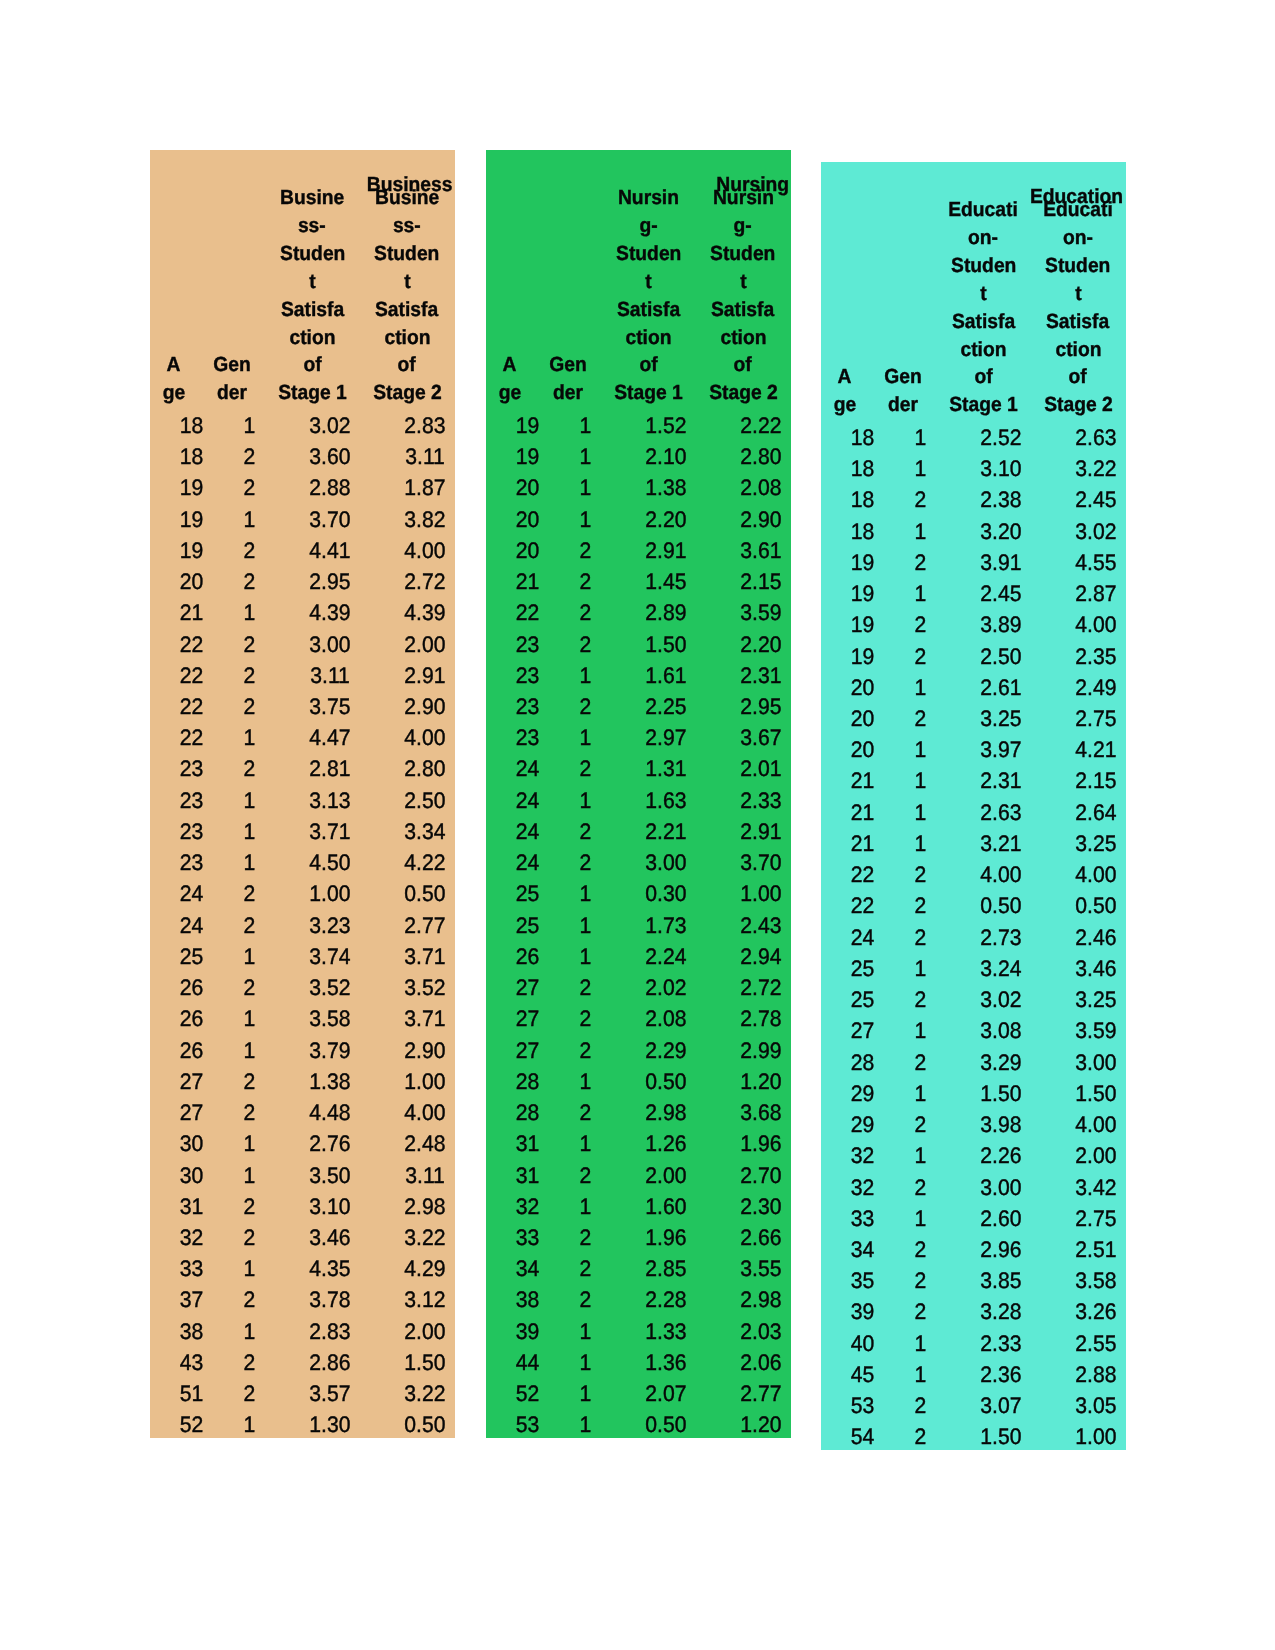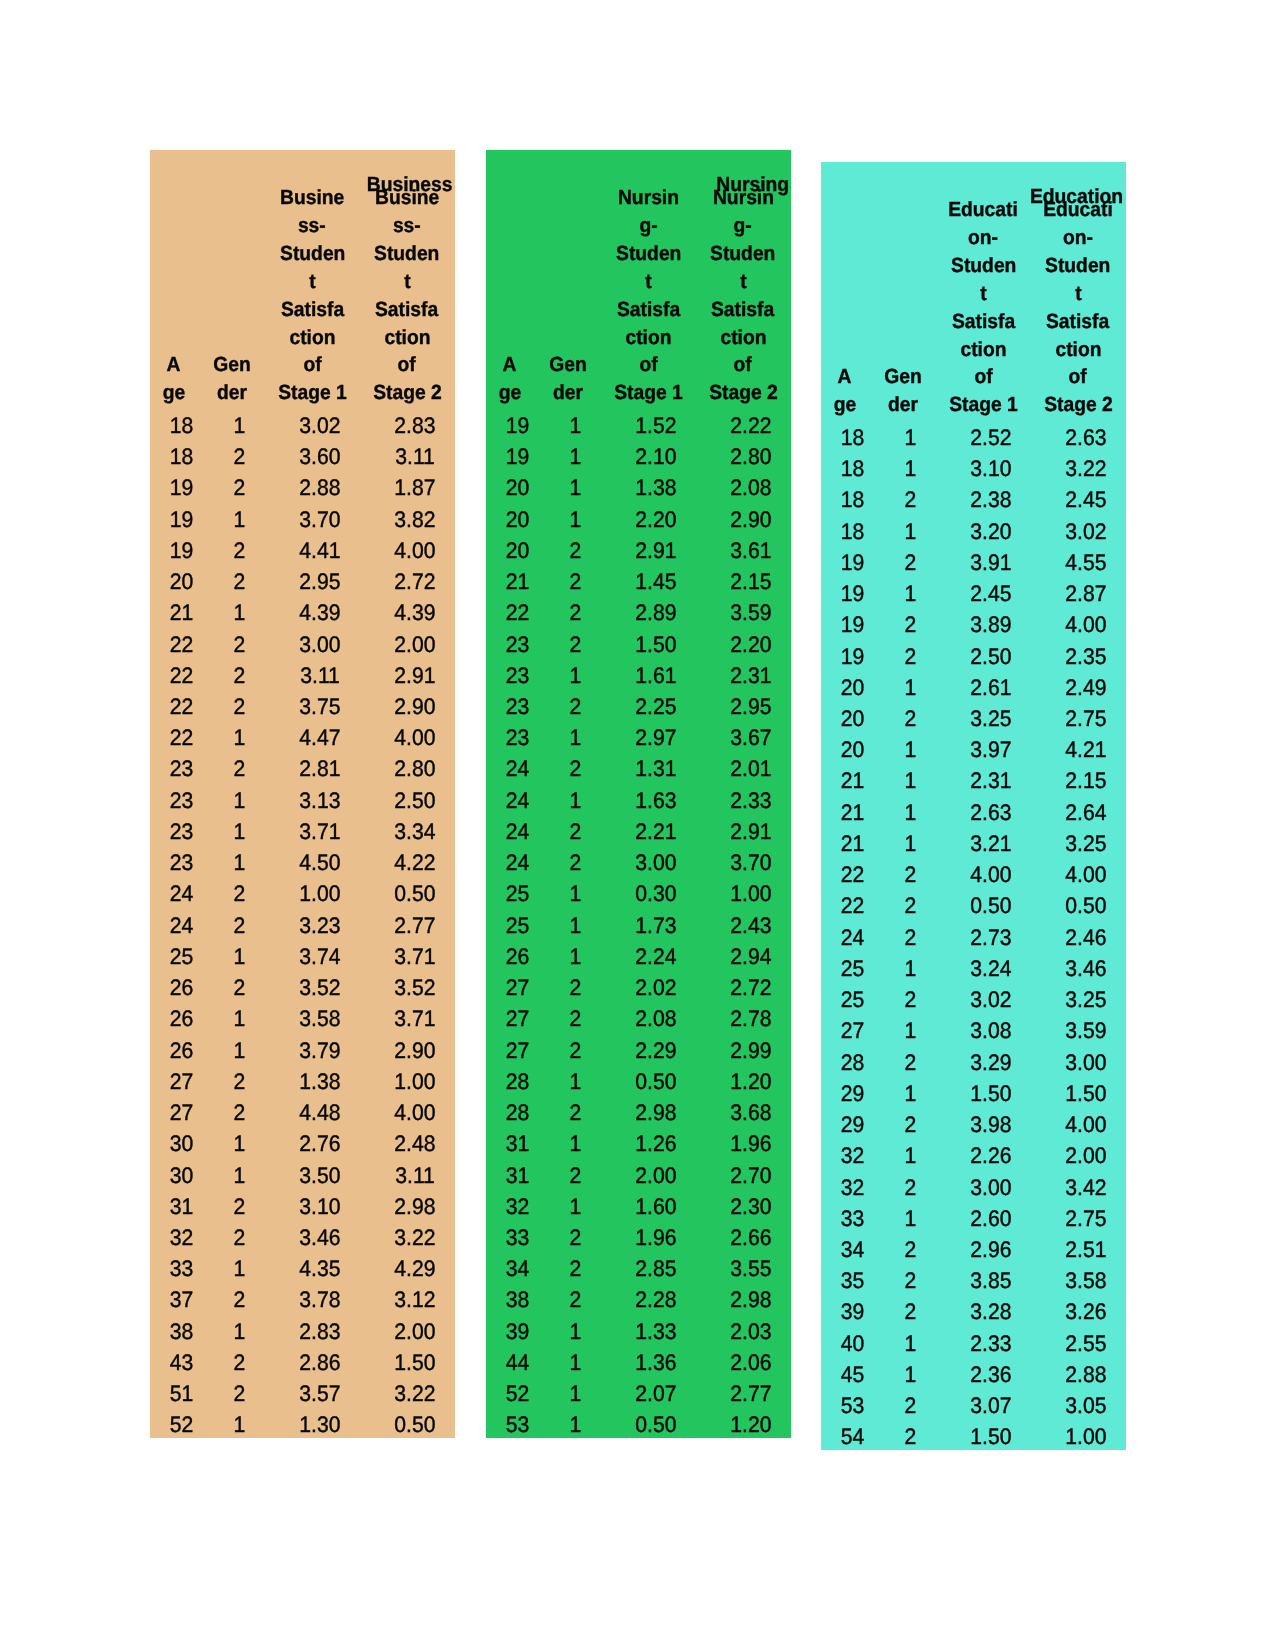--- a/index.html
+++ b/index.html
@@ -7,21 +7,21 @@
   body{width:1275px;height:1650px;background:#ffffff;
        font-family:"Liberation Sans",sans-serif;
        -webkit-font-smoothing:antialiased;
        text-rendering:geometricPrecision;}
   .page{position:relative;width:1275px;height:1650px;overflow:hidden;background:#ffffff;}
   .tbl{position:absolute;top:150px;width:305px;height:1288px;box-sizing:border-box;}
   .tbl.t0{left:150px;}
   .tbl.t1{left:486px;}
   .tbl.t2{left:821px;}
   .hgrid{position:absolute;left:0;top:34.0px;width:305px;}
-  .dgrid{position:absolute;left:8px;top:259.9px;width:305px;}
+  .dgrid{position:absolute;left:18px;top:259.9px;width:305px;}
   .row{display:flex;}
   .row.hdr{height:27.92px;line-height:27.92px;justify-content:center;}
   .row.dat{height:31.24px;line-height:31.24px;}
   .c{white-space:nowrap;color:#070707;overflow:visible;}
   .hdr .c{font-size:20.5px;font-weight:bold;-webkit-text-stroke:0.38px #070707;}
   .dat .c{font-size:22.5px;font-weight:400;-webkit-text-stroke:0.42px #070707;}
   .ci{display:inline-block;transform:scaleX(0.94);}
   .c0{width:47.4px;text-align:center;}
   .c1{width:68.2px;text-align:center;}
   .c2{width:93.4px;text-align:center;}

